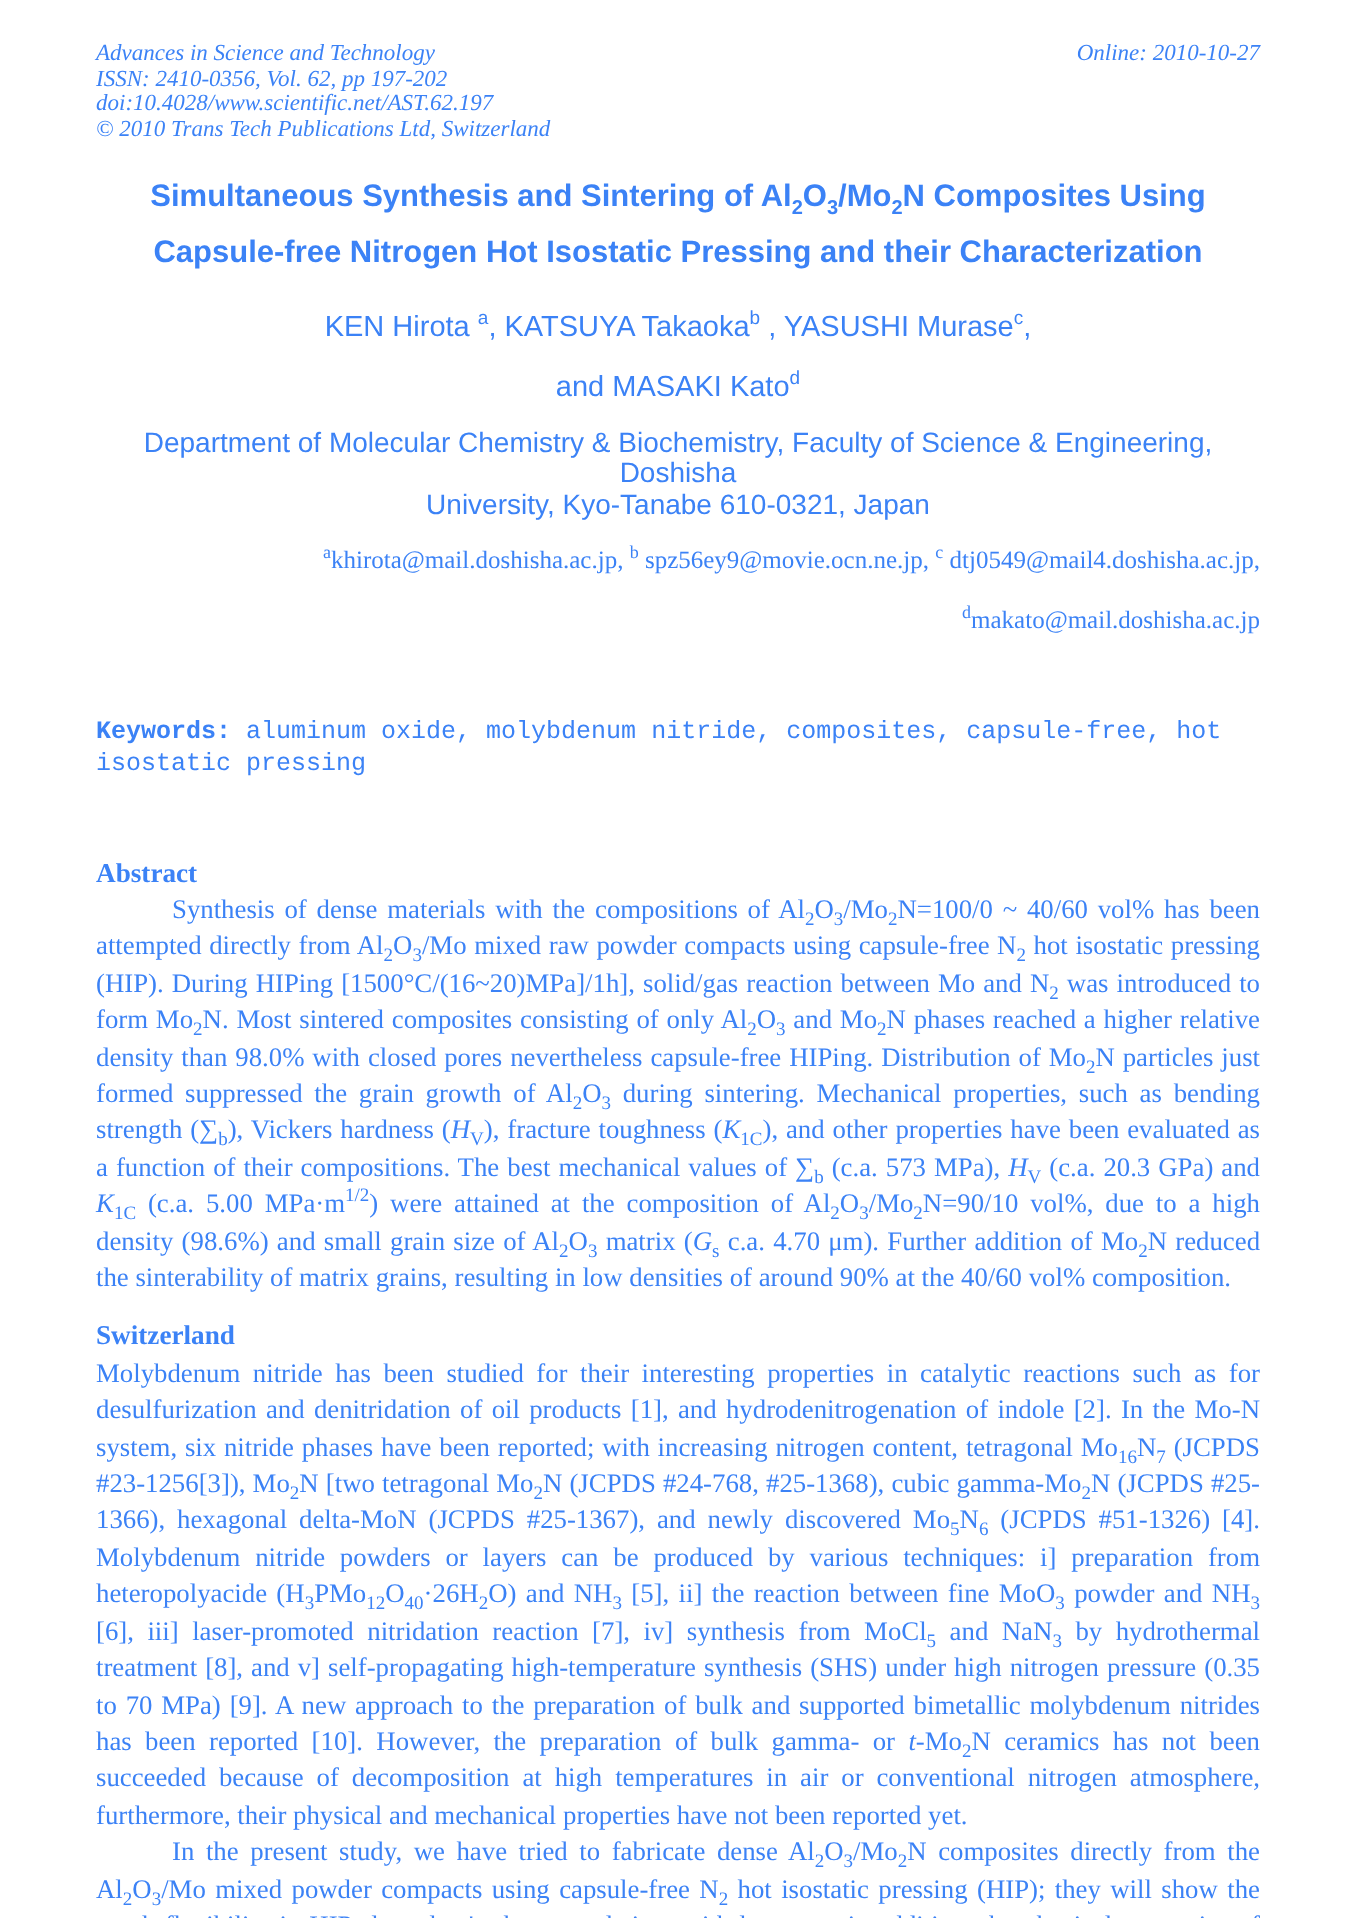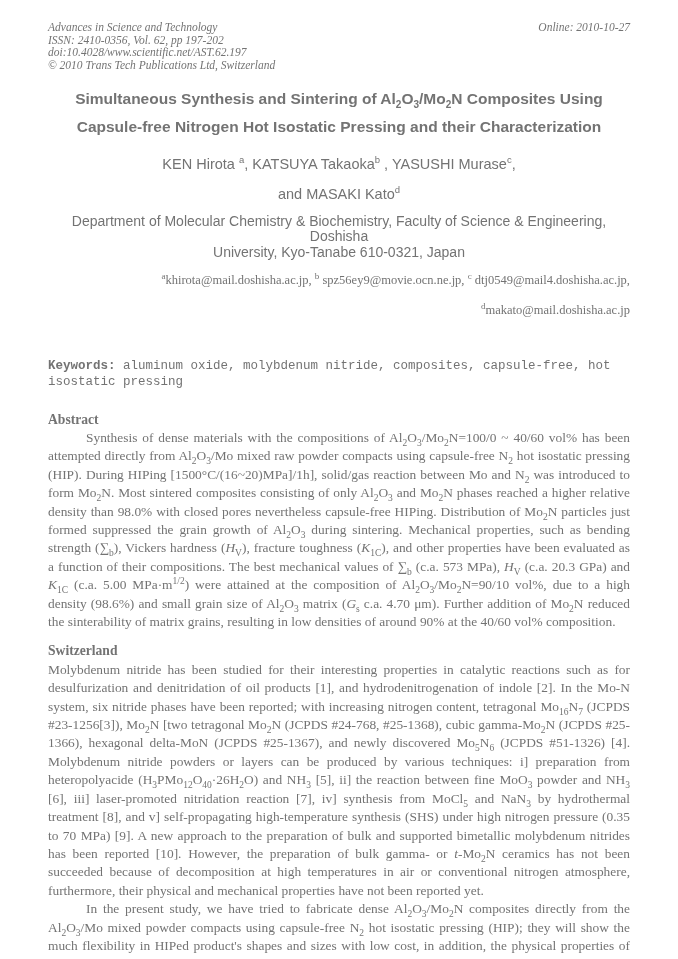--- a/index.html
+++ b/index.html
@@ -4,21 +4,21 @@
 <style>
   html, body {
     margin: 0;
     padding: 0;
     background: #ffffff;
   }
   .page {
     width: 678px;
     height: 959px;
     background: #ffffff;
-    color: #737373;
+    color: #3b82f6;
     box-sizing: border-box;
     padding: 21px 48px 0 48px;
     overflow: hidden;
     position: relative;
   }
   
   .journal-header {
     display: flex;
     justify-content: space-between;
     align-items: flex-start;
@@ -80,21 +80,21 @@
     font-size: 13.4px;
     line-height: 18.4px;
     text-align: justify;
   }
   .section-heading {
     font-family: "Liberation Serif", "DejaVu Serif", serif;
     font-weight: bold;
     font-size: 13.6px;
     line-height: 18.4px;
   }
-  .abstract-section { margin-top: 21px; }
+  .abstract-section { margin-top: 38px; }
   .intro-section { margin-top: 11px; }
   .body-text p { margin: 0; }
   .body-text p.indented { text-indent: 38px; }
   .body-text sub { font-size: 9.5px; line-height: 0; }
   .body-text sup { font-size: 9.5px; line-height: 0; }
 </style>
 </head>
 <body>
 
 <div class="page">

